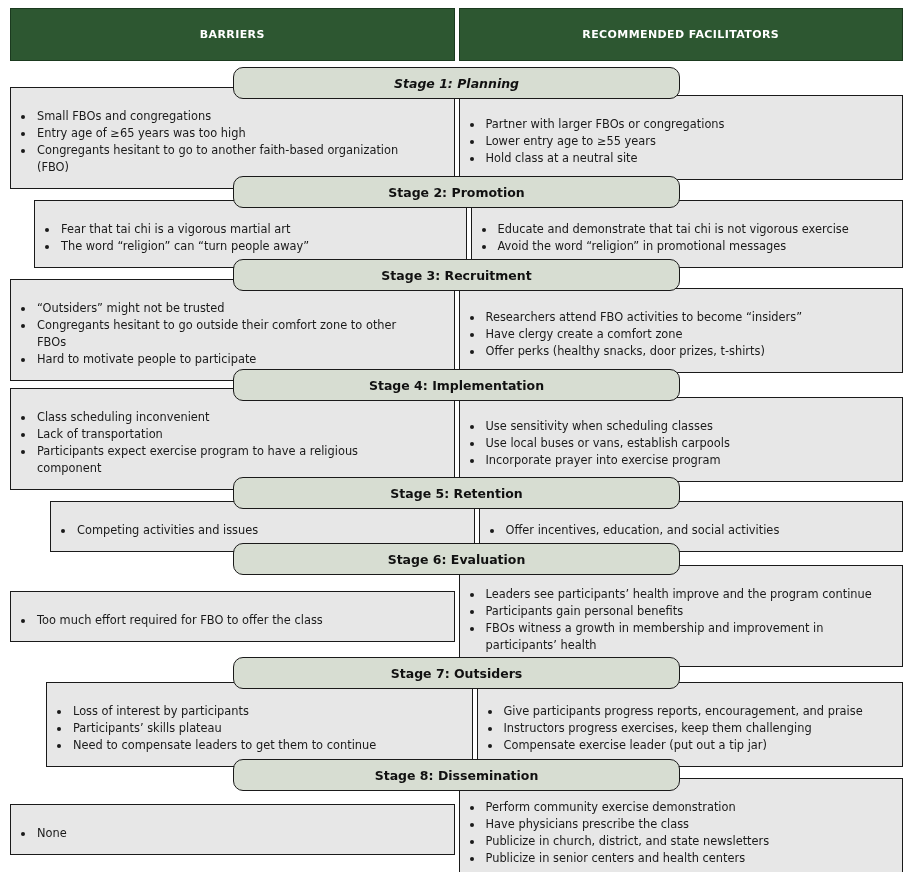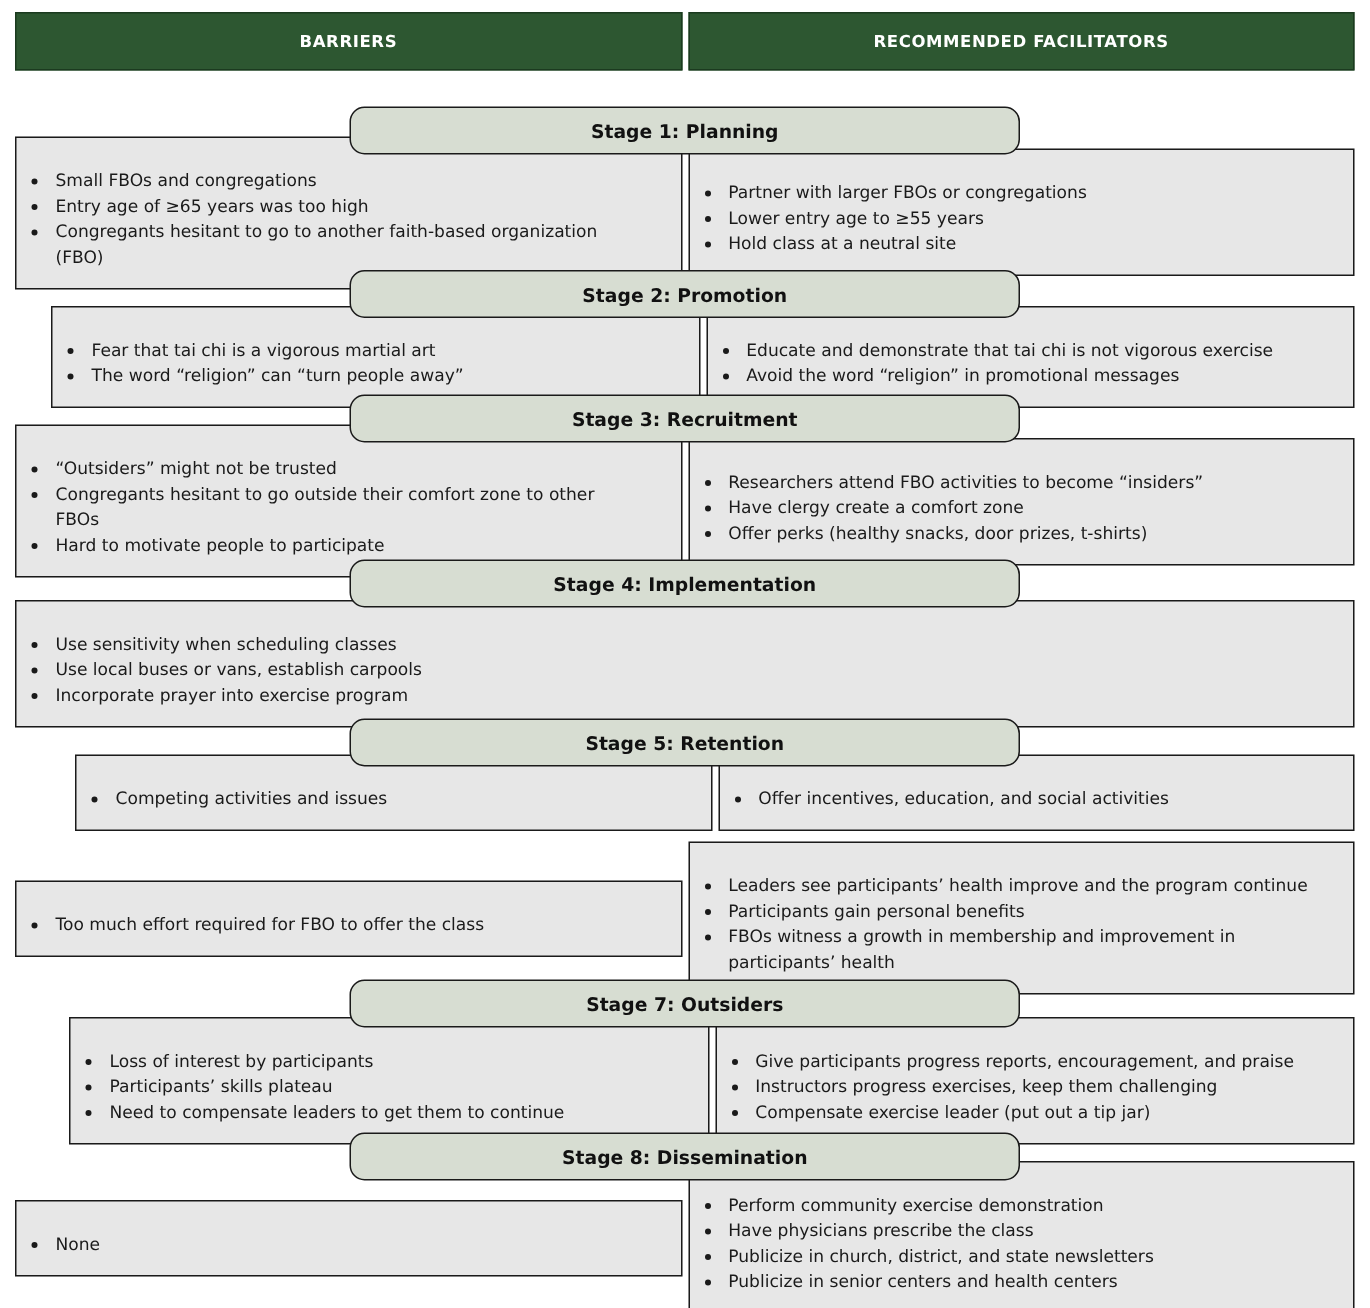--- a/index.html
+++ b/index.html
@@ -7,21 +7,21 @@
   body {
     font-family: "DejaVu Sans", "Liberation Sans", sans-serif;
     color: #1a1a1a;
     -webkit-font-smoothing: antialiased;
   }
   .figure { width: 913px; padding: 8px 10px 10px 10px; }
 
   .header-row { display: flex; gap: 4px; }
   .header-cell {
     flex: 1;
-    height: 39px;
+    height: 53px;
     background: var(--header-bg, #2d5731);
     color: var(--header-text, #ffffff);
     border: 1px solid #1b3a1f;
     display: flex; align-items: center; justify-content: center;
     font-weight: bold;
     font-size: 11px;
     letter-spacing: 0.4px;
   }
 
   .stage { position: relative; }
@@ -32,21 +32,21 @@
     height: 32px;
     margin: -13px auto -13px auto;
     background: var(--pill-bg, #d7ddd2);
     border: 1.5px solid #1a1a1a;
     border-radius: 10px;
     display: flex; align-items: center; justify-content: center;
     font-weight: bold;
     font-size: 12.5px;
     color: #111111;
   }
-  .stage:first-child .pill { margin-top: 24px; }
+  .stage:first-child .pill { margin-top: 6px; font-style: italic; }
 
   .row { display: flex; gap: 4px; align-items: center; }
   .cell {
     flex: 1;
     background: var(--cell-bg, #e7e7e7);
     border: 1px solid var(--border, #1a1a1a);
   }
   .cell ul {
     margin: 0;
     padding: 20px 4px 12px 24px;
@@ -119,20 +119,27 @@
               <li>Have clergy create a comfort zone</li>
               <li>Offer perks (healthy snacks, door prizes, t-shirts)</li>
             </ul>
       </div>
     </div>
   </section>
 
   <section class="stage">
     <div class="pill">Stage 4: Implementation</div>
     <div class="row" style="min-height: 100px;">
+      <div class="cell left">
+        <ul>
+              <li>Class scheduling inconvenient</li>
+              <li>Lack of transportation</li>
+              <li>Participants expect exercise program to have a religious component</li>
+            </ul>
+      </div>
       <div class="cell right">
         <ul>
               <li>Use sensitivity when scheduling classes</li>
               <li>Use local buses or vans, establish carpools</li>
               <li>Incorporate prayer into exercise program</li>
             </ul>
       </div>
     </div>
   </section>
 
@@ -146,20 +153,21 @@
       </div>
       <div class="cell right">
         <ul>
               <li>Offer incentives, education, and social activities</li>
             </ul>
       </div>
     </div>
   </section>
 
   <section class="stage">
+    <div class="pill">Stage 6: Evaluation</div>
     <div class="row" style="min-height: 108px;">
       <div class="cell left">
         <ul>
               <li>Too much effort required for FBO to offer the class</li>
             </ul>
       </div>
       <div class="cell right">
         <ul>
               <li>Leaders see participants’ health improve and the program continue</li>
               <li>Participants gain personal benefits</li>

